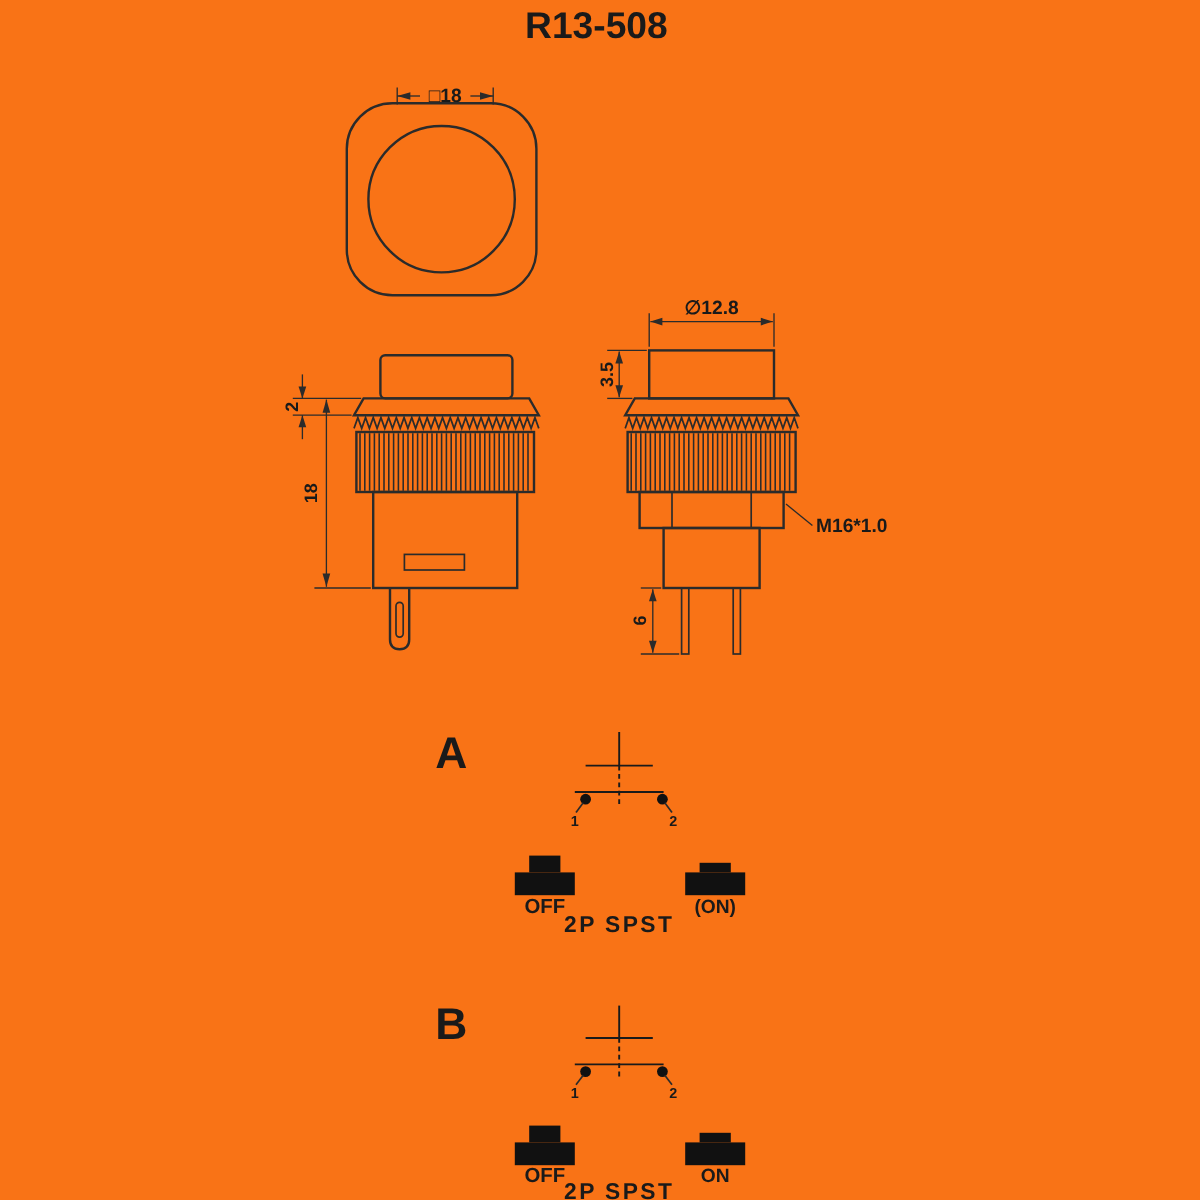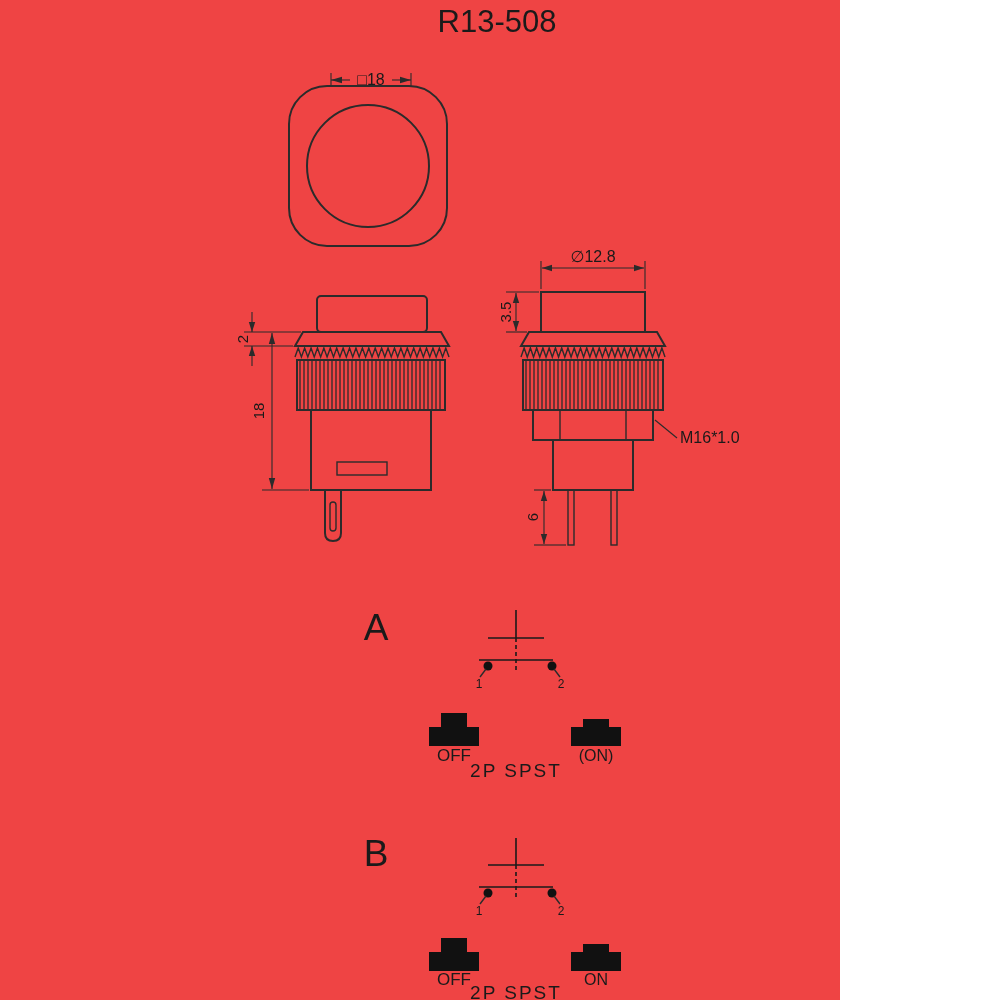--- a/index.html
+++ b/index.html
@@ -1,16 +1,16 @@
 <!DOCTYPE html>
 <html><head>
 <meta charset="utf-8">
 <style>
   html,body{margin:0;padding:0;background:#ffffff;}
-  .page{width:840px;height:1000px;background:#ef4444;position:relative;overflow:hidden;}
+  .page{width:1000px;height:1000px;background:#f97316;position:relative;overflow:hidden;font-weight:bold;}
   svg{display:block;}
   svg text{font-family:"Liberation Sans", sans-serif; fill:#1a1a1a;}
   .title-text{font-size:31px;}
   .dim-text{font-size:15px;}
   .dim-text-lg{font-size:16px;}
   .letter-text{font-size:37px;}
   .num-text{font-size:12px;}
   .btn-label{font-size:17px;}
   .btn-label-sm{font-size:16px;}
   .type-label{font-size:19px;letter-spacing:2px;}

